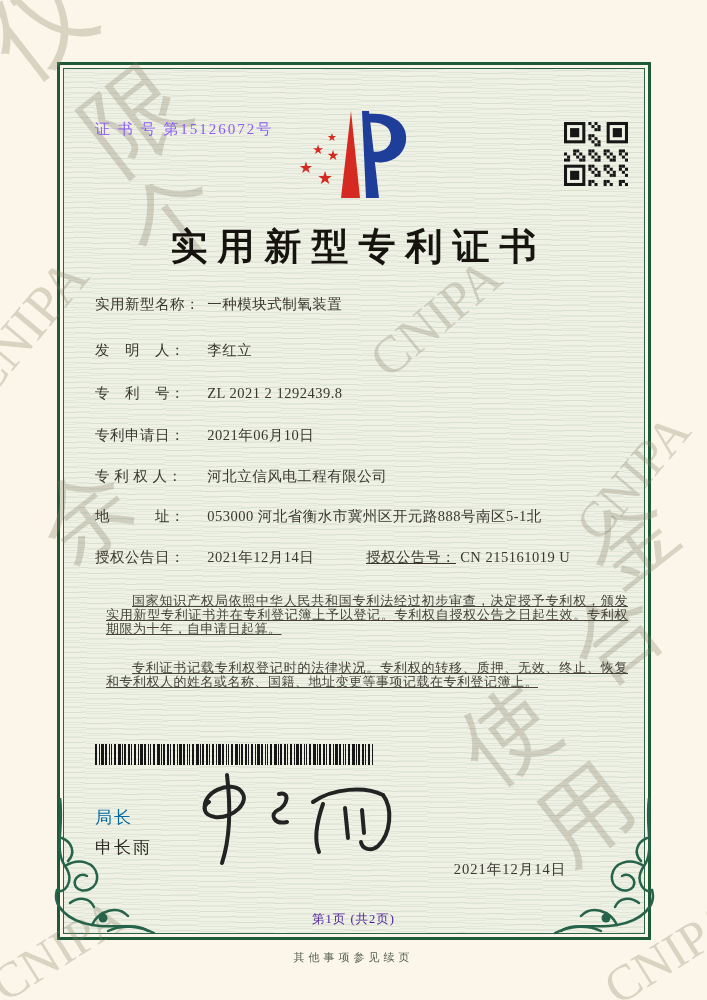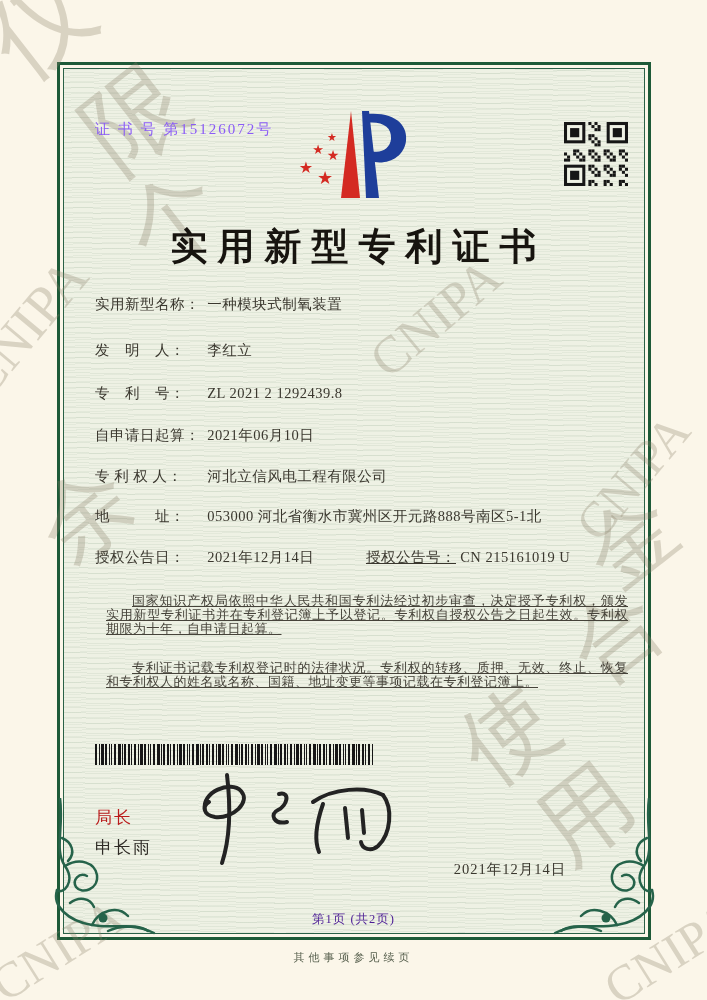--- a/index.html
+++ b/index.html
@@ -31,21 +31,21 @@
          letter-spacing:10px;text-indent:10px;color:#17140f;}
 
   .field-row{left:95px;width:530px;font-size:14.5px;color:#3a372e;letter-spacing:.5px;white-space:nowrap;}
   .f-label{display:inline-block;min-width:108px;}
   .field-row.grant .f-label{min-width:0;text-decoration:underline;}
 
   .body-text{left:93px;width:522px;margin:13px;font-size:13px;line-height:14px;
              color:#46433a;text-align:justify;text-indent:2em;letter-spacing:.5px;text-decoration:underline;}
 
   .barcode{left:95px;top:744px;}
-  .director-label{left:95px;top:806px;font-size:17px;color:#b91c1c;letter-spacing:2px;
+  .director-label{left:95px;top:806px;font-size:17px;color:#0369a1;letter-spacing:2px;
                   font-family:Liberation Mono, monospace;}
   .director-name{left:95px;top:836px;font-size:17px;color:#2e2b26;letter-spacing:2px;
                   font-family:"Liberation Sans","DejaVu Sans",sans-serif;}
   .signature{left:175px;top:770px;}
   .grant-date{left:420px;top:860px;width:180px;text-align:center;font-size:14.5px;color:#3a372e;letter-spacing:1px;}
   .page-info{left:0;right:0;top:911px;text-align:center;font-size:12.5px;color:#4c1d95;letter-spacing:1px;}
   .continuation{left:0;right:0;top:950px;text-align:center;font-size:11px;color:#565f4d;letter-spacing:4px;}
 
   .flourish{pointer-events:none;}
   .flourish.left{left:50px;top:798px;}
@@ -193,21 +193,21 @@
     </div>
     <div class="field-row" style="top:295px">
       <span class="f-label">实用新型名称：</span>
       <span class="f-value">一种模块式制氧装置</span>
     </div>
     <div class="field-row" style="top:384px">
       <span class="f-label">专　利　号：</span>
       <span class="f-value">ZL 2021 2 1292439.8</span>
     </div>
     <div class="field-row" style="top:426px">
-      <span class="f-label">自申请日起算：</span>
+      <span class="f-label">专利申请日：</span>
       <span class="f-value">2021年06月10日</span>
     </div>
     <div class="field-row" style="top:467px">
       <span class="f-label">专 利 权 人：</span>
       <span class="f-value">河北立信风电工程有限公司</span>
     </div>
     <div class="field-row" style="top:507px">
       <span class="f-label">地　　　址：</span>
       <span class="f-value">053000 河北省衡水市冀州区开元路888号南区5-1北</span>
     </div>

